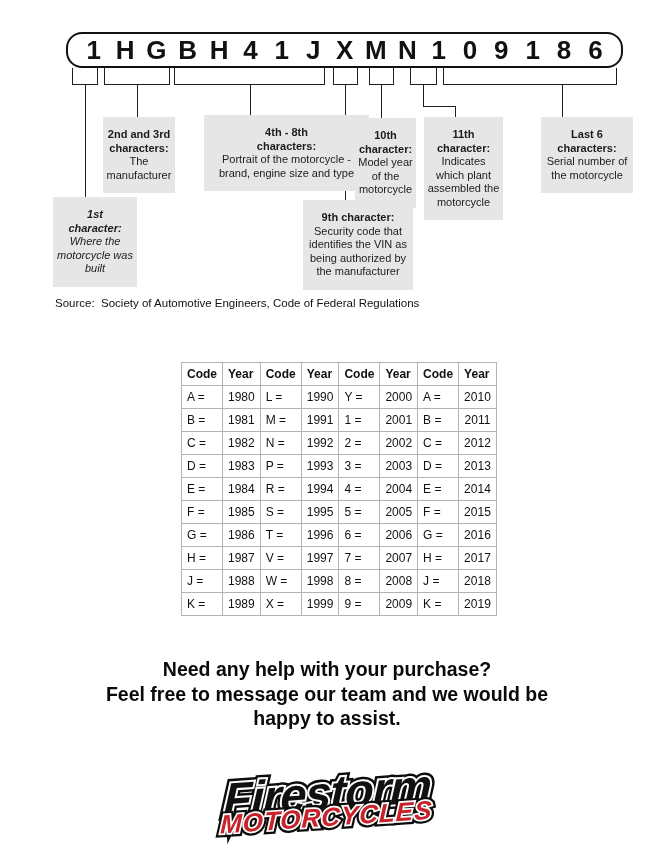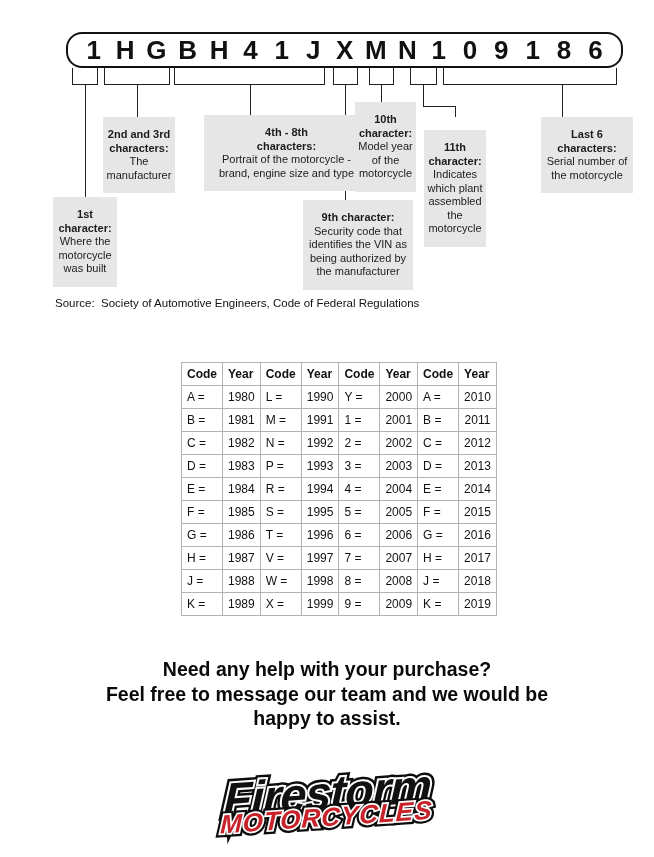--- a/index.html
+++ b/index.html
@@ -181,45 +181,45 @@
   <div class="hline" style="left:410px;top:84px;width:27px;"></div>
   <div class="vline" style="left:423px;top:84px;height:22px;"></div>
   <div class="hline" style="left:423px;top:106px;width:33px;"></div>
   <div class="vline" style="left:455px;top:106px;height:11px;"></div>
 
   <div class="vline" style="left:443px;top:68px;height:16px;"></div>
   <div class="vline" style="left:616px;top:68px;height:16px;"></div>
   <div class="hline" style="left:443px;top:84px;width:174px;"></div>
   <div class="vline" style="left:562px;top:84px;height:33px;"></div>
 
-  <div class="ann-box" style="left:53px;top:197px;width:64px;">
+  <div class="ann-box" style="left:53px;top:197px;width:84px;font-style:italic;">
     <div class="ann-title">1st
 character:</div>
     <div class="ann-body">Where the motorcycle was built</div>
   </div>
   <div class="ann-box" style="left:103px;top:117px;width:72px;">
     <div class="ann-title">2nd and 3rd
 characters:</div>
     <div class="ann-body">The manufacturer</div>
   </div>
   <div class="ann-box" style="left:204px;top:115px;width:165px;">
     <div class="ann-title">4th - 8th
 characters:</div>
     <div class="ann-body">Portrait of the motorcycle - brand, engine size and type</div>
   </div>
   <div class="ann-box" style="left:303px;top:200px;width:110px;">
     <div class="ann-title">9th character:</div>
     <div class="ann-body">Security code that identifies the VIN as being authorized by the manufacturer</div>
   </div>
-  <div class="ann-box" style="left:355px;top:102px;width:61px;">
+  <div class="ann-box" style="left:355px;top:118px;width:61px;">
     <div class="ann-title">10th
 character:</div>
     <div class="ann-body">Model year of the motorcycle</div>
   </div>
-  <div class="ann-box" style="left:424px;top:130px;width:62px;">
+  <div class="ann-box" style="left:424px;top:117px;width:79px;">
     <div class="ann-title">11th
 character:</div>
     <div class="ann-body">Indicates which plant assembled the motorcycle</div>
   </div>
   <div class="ann-box" style="left:517px;top:117px;width:92px;margin-left:24px;">
     <div class="ann-title">Last 6
 characters:</div>
     <div class="ann-body">Serial number of the motorcycle</div>
   </div>
 

